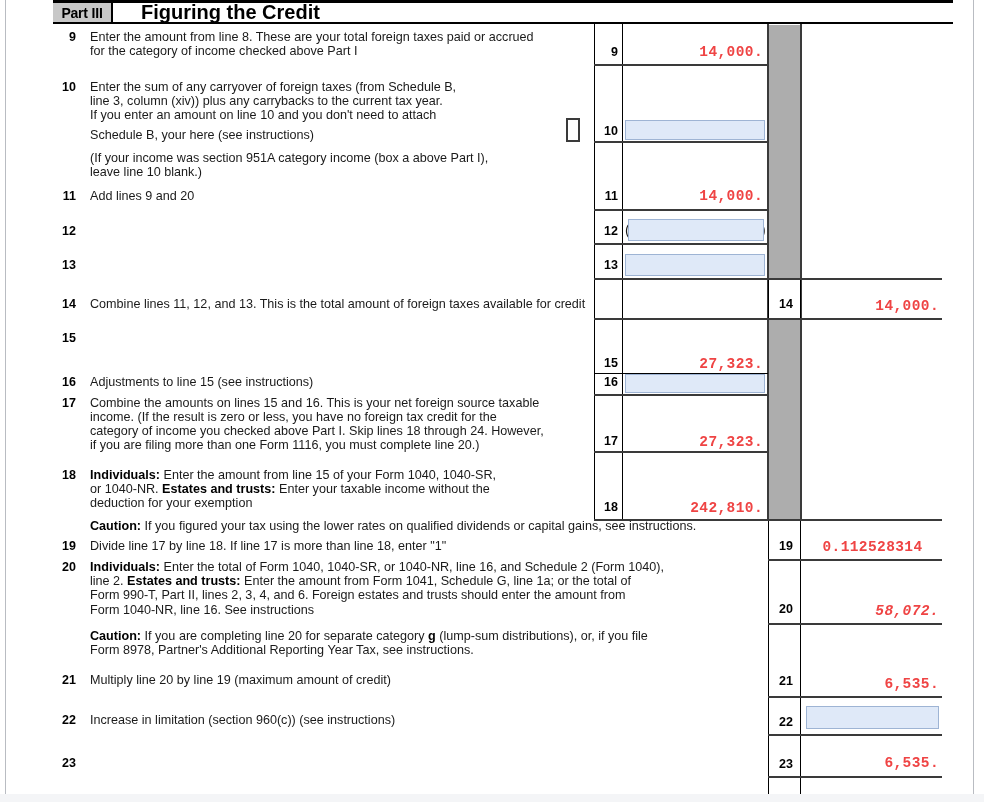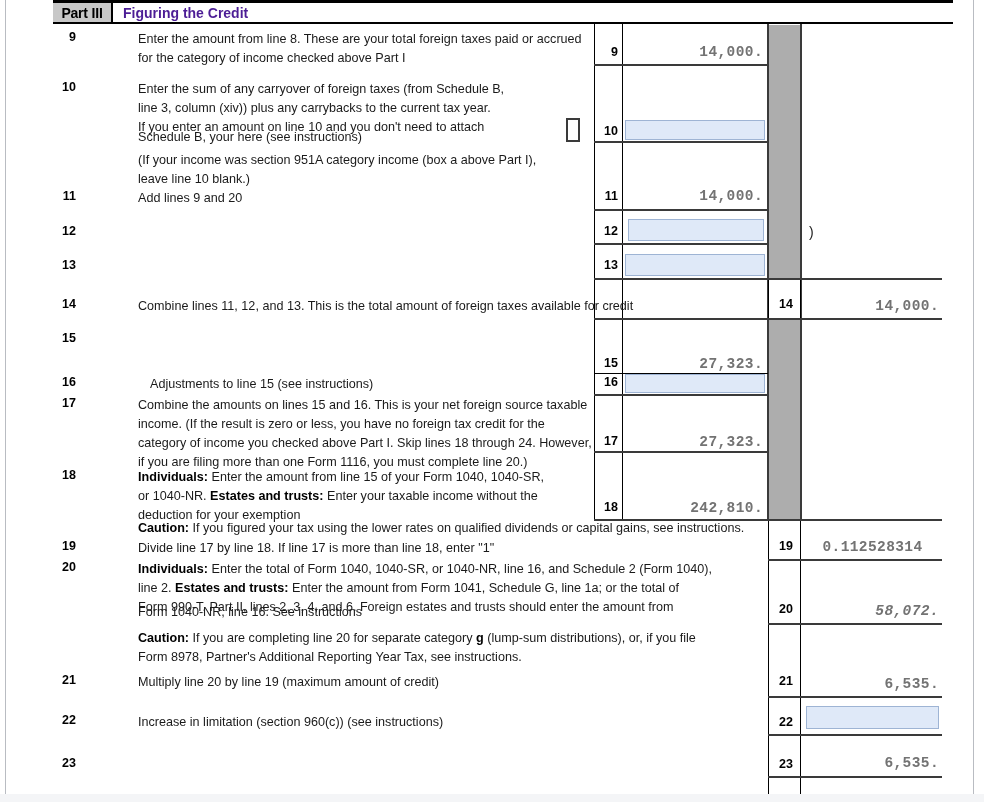--- a/index.html
+++ b/index.html
@@ -33,36 +33,36 @@
     width: 60px;
     background: #c8c8c8;
     border-right: 2px solid #000;
     display: flex; align-items: center; justify-content: center;
     font-weight: bold; font-size: 14px; color:#000;
     letter-spacing: -0.2px;
   }
   #part-title {
     flex: 1;
     display: flex; align-items: center;
-    padding-left: 10px;
-    font-weight: bold; font-size: 14px; color: #4c1d95;
+    padding-left: 28px;
+    font-weight: bold; font-size: 20px; color: #000000;
   }
 
   
   .ln  { position: absolute; font-weight: bold; font-size: 12.5px; color:#000; text-align: right; }
-  .txt { position: absolute; font-size: 12.6px; color:#1a1a1a; line-height: 19px; margin-left: 48px; }
+  .txt { position: absolute; font-size: 12.6px; color:#1a1a1a; line-height: 14px; }
   .txt b { font-weight: bold; color:#000; }
 
   
   .val {
     position: absolute;
     font-family: "Liberation Mono", monospace;
     font-weight: bold;
     font-size: 14.5px;
-    color: #737373;
+    color: #ef4444;
     text-align: right;
     letter-spacing: 0.4px;
   }
 
   
   .inp {
     position: absolute;
     background: #dfe9f8;
     border: 1px solid #9eb4d4;
   }
@@ -163,21 +163,21 @@
   <div class="ln" style="left:44px; top:297px; width:32px;">14</div>
   <div class="txt" style="left:90px; top:297px; width:530px;">Combine lines 11, 12, and 13. This is the total amount of foreign taxes available for credit</div>
   <div class="ln" style="left:769px; top:297px; width:24px;">14</div>
   <div class="val" style="left:806px; top:298px; width:133px;">14,000.</div>
 
   <div class="ln" style="left:44px; top:331px; width:32px;">15</div>
   <div class="ln" style="left:594px; top:356px; width:24px;">15</div>
   <div class="val" style="left:630px; top:356px; width:133px;">27,323.</div>
 
   <div class="ln" style="left:44px; top:375px; width:32px;">16</div>
-  <div class="txt" style="left:102px; top:375px; width:480px;">Adjustments to line 15 (see instructions)</div>
+  <div class="txt" style="left:90px; top:375px; width:480px;">Adjustments to line 15 (see instructions)</div>
   <div class="ln" style="left:594px; top:375px; width:24px;">16</div>
   <div class="inp" style="left:625px; top:374px; width:140px; height:19px;"></div>
 
   <div class="ln" style="left:44px; top:396px; width:32px;">17</div>
   <div class="txt" style="left:90px; top:396px; width:520px; white-space:pre-line;">Combine the amounts on lines 15 and 16. This is your net foreign source taxable
 income. (If the result is zero or less, you have no foreign tax credit for the
 category of income you checked above Part I. Skip lines 18 through 24. However,
 if you are filing more than one Form 1116, you must complete line 20.)</div>
   <div class="ln" style="left:594px; top:434px; width:24px;">17</div>
   <div class="val" style="left:630px; top:434px; width:133px;">27,323.</div>

